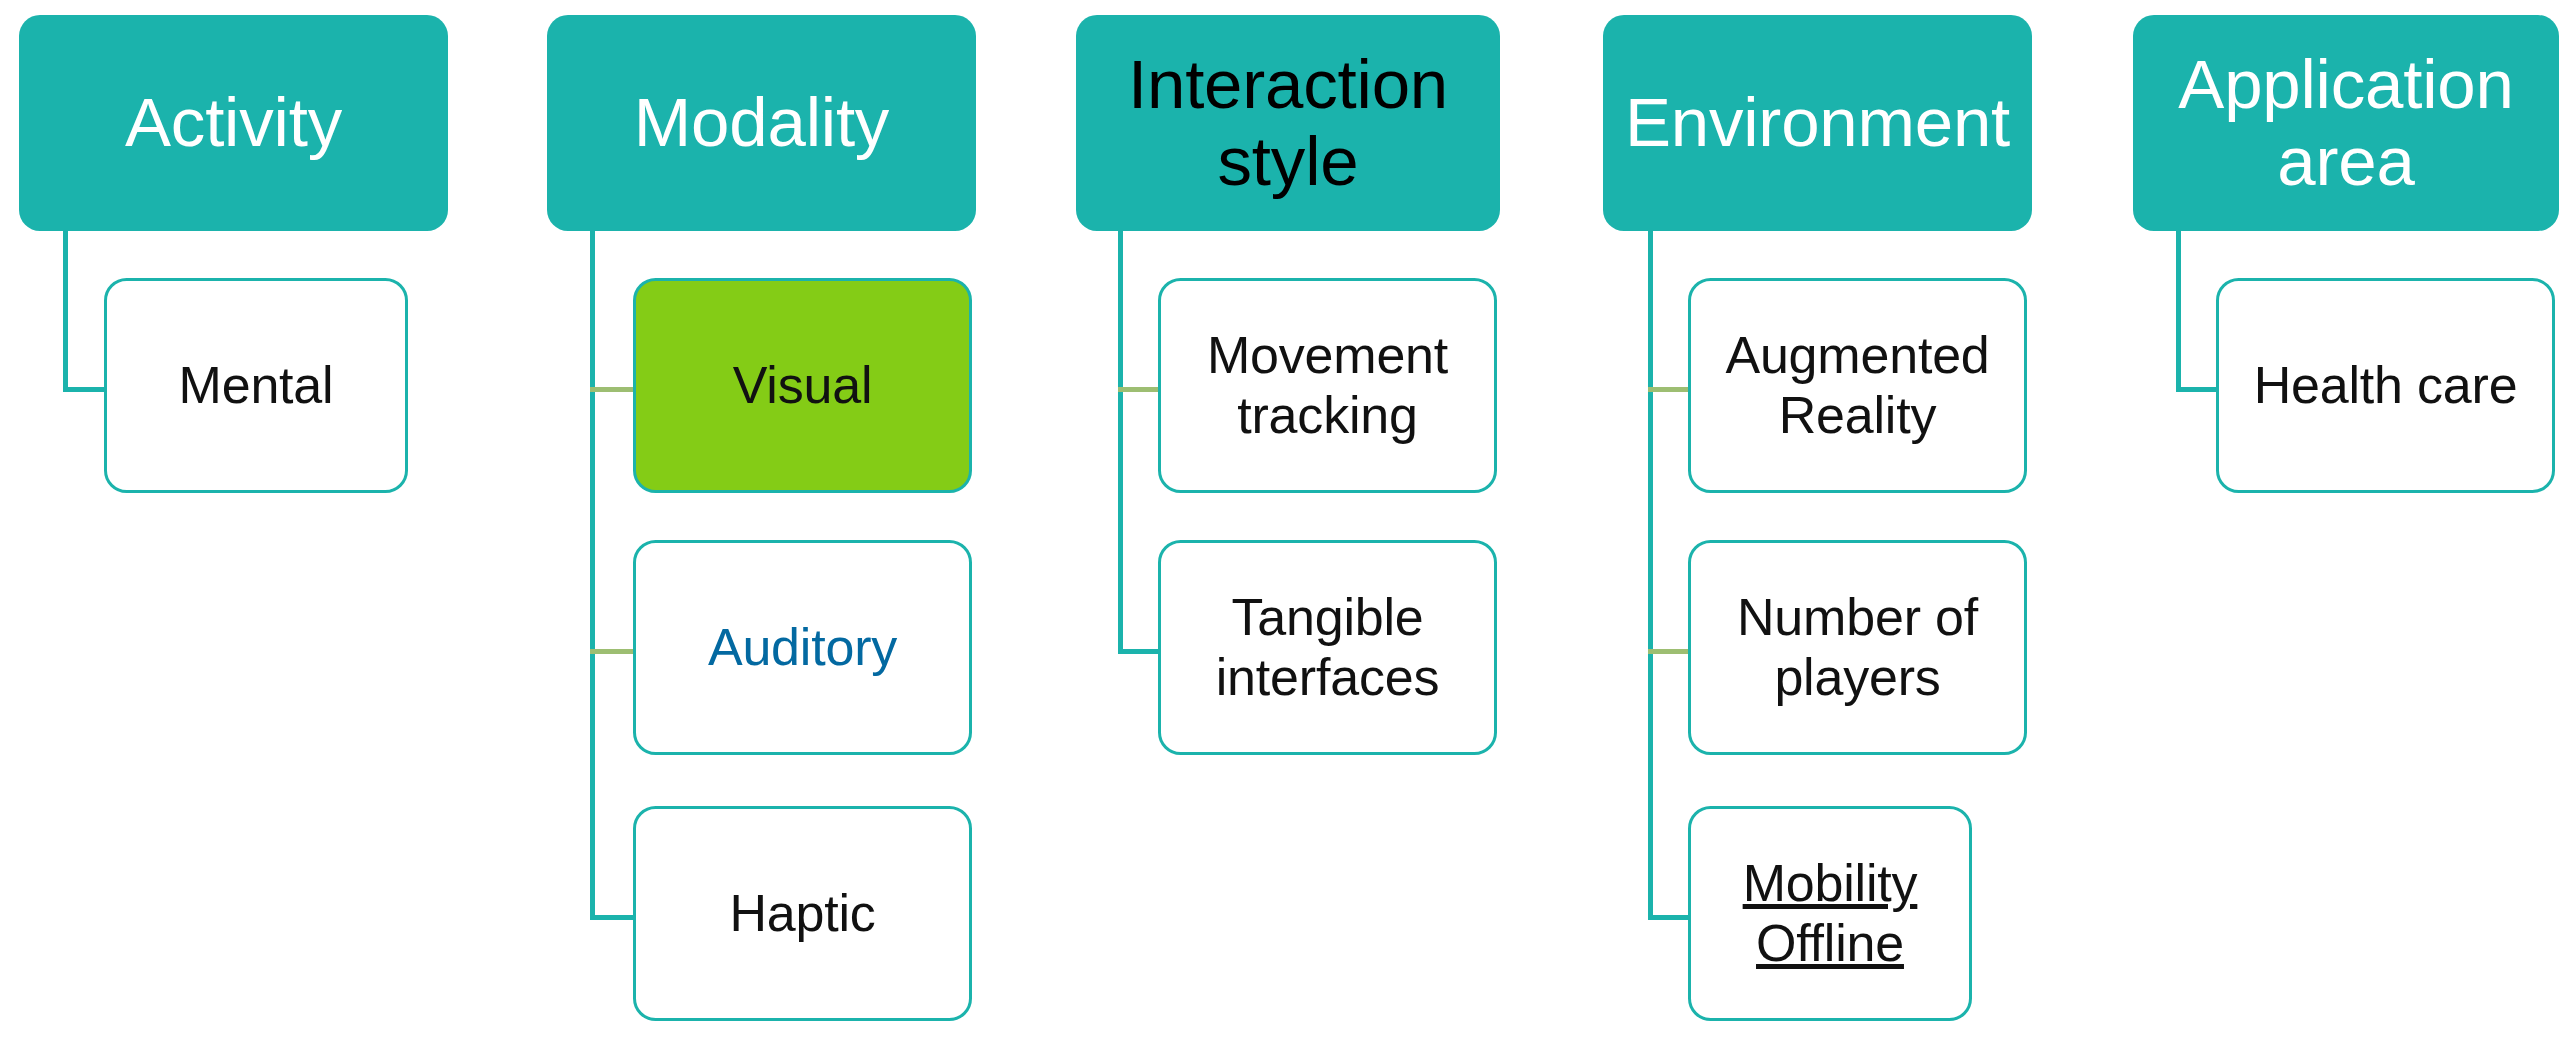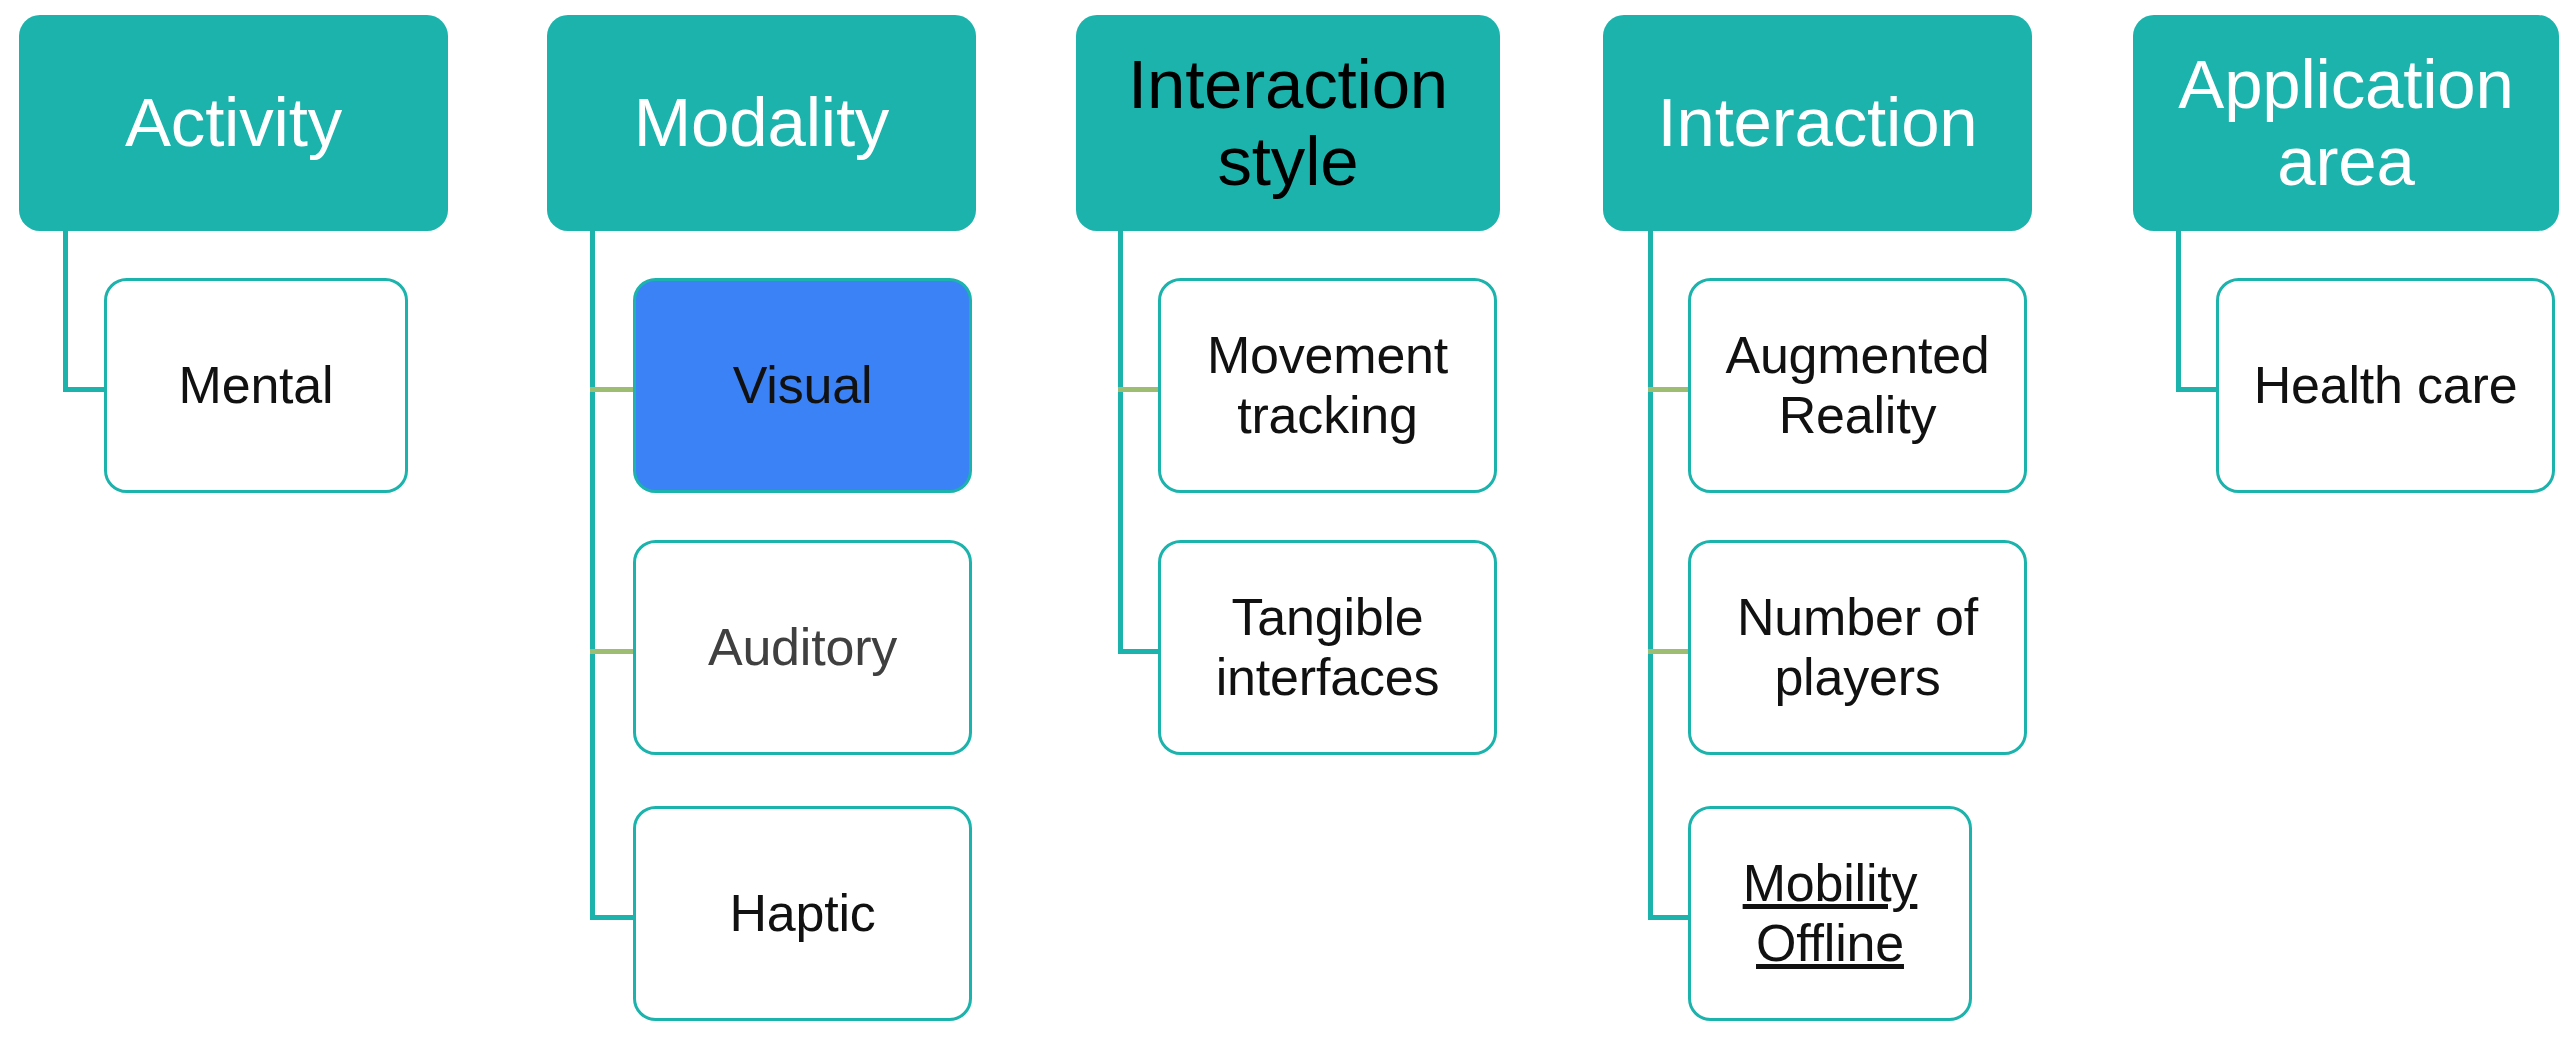--- a/index.html
+++ b/index.html
@@ -54,36 +54,36 @@
     <div class="col" style="left: 0px;">
       <div class="header-node" style="left: 19px; top: 15px; width: 429px; height: 216px; background: rgb(27, 179, 172); color: rgb(255, 255, 255);">Activity</div>
       <div class="trunk" style="left: 63px; top: 231px; height: 160px; background: rgb(27, 179, 172);"></div>
       <div class="stub teal" style="left: 63px; top: 387px; width: 44px; background: rgb(27, 179, 172);"></div>
       <div class="child-node" style="left: 104px; top: 278px; width: 304px; height: 215px; background: rgb(255, 255, 255); border-color: rgb(27, 179, 172); color: rgb(17, 17, 17);">Mental</div>
     </div>
     <div class="col" style="left: 0px;">
       <div class="header-node" style="left: 547px; top: 15px; width: 429px; height: 216px; background: rgb(27, 179, 172); color: rgb(255, 255, 255);">Modality</div>
       <div class="trunk" style="left: 590px; top: 231px; height: 688px; background: rgb(27, 179, 172);"></div>
       <div class="stub olive" style="left: 590px; top: 387px; width: 46px; background: rgb(157, 190, 114);"></div>
-      <div class="child-node" style="left: 633px; top: 278px; width: 339px; height: 215px; background: #3b82f6; border-color: rgb(27, 179, 172); color: rgb(17, 17, 17);">Visual</div>
+      <div class="child-node" style="left: 633px; top: 278px; width: 339px; height: 215px; background: #84cc16; border-color: rgb(27, 179, 172); color: rgb(17, 17, 17);">Visual</div>
       <div class="stub olive" style="left: 590px; top: 649px; width: 46px; background: rgb(157, 190, 114);"></div>
-      <div class="child-node" style="left: 633px; top: 540px; width: 339px; height: 215px; background: rgb(255, 255, 255); border-color: rgb(27, 179, 172); color: #404040;">Auditory</div>
+      <div class="child-node" style="left: 633px; top: 540px; width: 339px; height: 215px; background: rgb(255, 255, 255); border-color: rgb(27, 179, 172); color: #0369a1;">Auditory</div>
       <div class="stub teal" style="left: 590px; top: 915px; width: 46px; background: rgb(27, 179, 172);"></div>
       <div class="child-node" style="left: 633px; top: 806px; width: 339px; height: 215px; background: rgb(255, 255, 255); border-color: rgb(27, 179, 172); color: rgb(17, 17, 17);">Haptic</div>
     </div>
     <div class="col" style="left: 0px;">
       <div class="header-node" style="left: 1076px; top: 15px; width: 424px; height: 216px; background: rgb(27, 179, 172); color: #000000;">Interaction style</div>
       <div class="trunk" style="left: 1118px; top: 231px; height: 422px; background: rgb(27, 179, 172);"></div>
       <div class="stub olive" style="left: 1118px; top: 387px; width: 43px; background: rgb(157, 190, 114);"></div>
       <div class="child-node" style="left: 1158px; top: 278px; width: 339px; height: 215px; background: rgb(255, 255, 255); border-color: rgb(27, 179, 172); color: rgb(17, 17, 17);">Movement tracking</div>
       <div class="stub teal" style="left: 1118px; top: 649px; width: 43px; background: rgb(27, 179, 172);"></div>
       <div class="child-node" style="left: 1158px; top: 540px; width: 339px; height: 215px; background: rgb(255, 255, 255); border-color: rgb(27, 179, 172); color: rgb(17, 17, 17);">Tangible interfaces</div>
     </div>
     <div class="col" style="left: 0px;">
-      <div class="header-node" style="left: 1603px; top: 15px; width: 429px; height: 216px; background: rgb(27, 179, 172); color: rgb(255, 255, 255);">Interaction</div>
+      <div class="header-node" style="left: 1603px; top: 15px; width: 429px; height: 216px; background: rgb(27, 179, 172); color: rgb(255, 255, 255);">Environment</div>
       <div class="trunk" style="left: 1648px; top: 231px; height: 688px; background: rgb(27, 179, 172);"></div>
       <div class="stub olive" style="left: 1648px; top: 387px; width: 43px; background: rgb(157, 190, 114);"></div>
       <div class="child-node" style="left: 1688px; top: 278px; width: 339px; height: 215px; background: rgb(255, 255, 255); border-color: rgb(27, 179, 172); color: rgb(17, 17, 17);">Augmented Reality</div>
       <div class="stub olive" style="left: 1648px; top: 649px; width: 43px; background: rgb(157, 190, 114);"></div>
       <div class="child-node" style="left: 1688px; top: 540px; width: 339px; height: 215px; background: rgb(255, 255, 255); border-color: rgb(27, 179, 172); color: rgb(17, 17, 17);">Number of players</div>
       <div class="stub teal" style="left: 1648px; top: 915px; width: 43px; background: rgb(27, 179, 172);"></div>
       <div class="child-node" style="left: 1688px; top: 806px; width: 284px; height: 215px; background: rgb(255, 255, 255); border-color: rgb(27, 179, 172); color: rgb(17, 17, 17); text-decoration: underline;">Mobility Offline</div>
     </div>
     <div class="col" style="left: 0px;">
       <div class="header-node" style="left: 2133px; top: 15px; width: 426px; height: 216px; background: rgb(27, 179, 172); color: rgb(255, 255, 255);">Application area</div>

